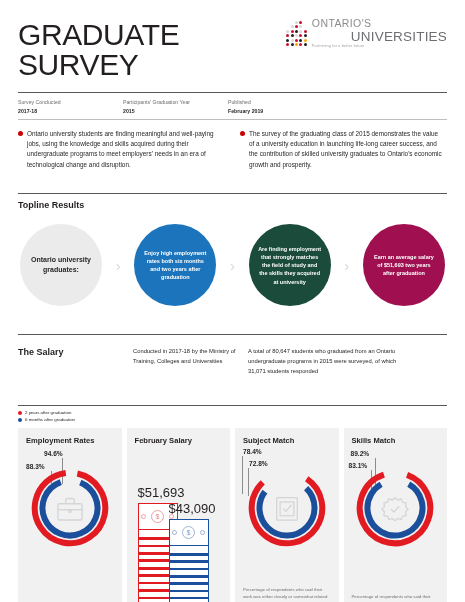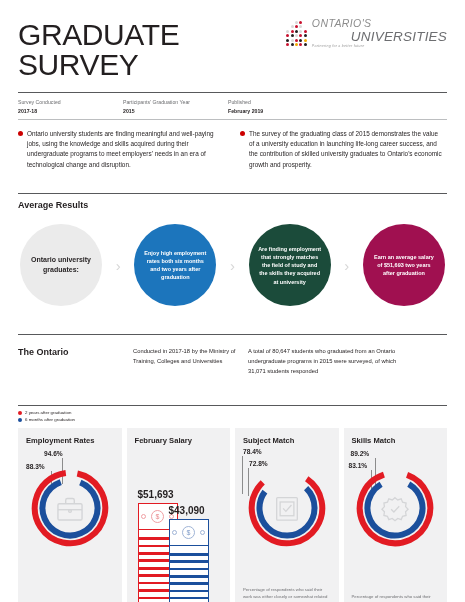--- a/index.html
+++ b/index.html
@@ -11,21 +11,21 @@
     overflow: hidden;
   }
   .page { position: relative; width: 465px; height: 528px; padding: 0 18px; }
 
   
   .header { display: flex; align-items: flex-start; justify-content: space-between; padding-top: 14px; }
   .title { font-size: 30px; font-weight: 400; letter-spacing: -0.4px; color: #231f20; line-height: 1; padding-top: 6px; }
   .logo { display: flex; align-items: flex-start; gap: 5px; padding-top: 4px; }
   .dotgrid { display: grid; grid-template-columns: repeat(5, 3px); grid-auto-rows: 3px; gap: 1.4px; padding-top: 3px; }
   .dotgrid i { display: block; width: 3px; height: 3px; border-radius: 50%; background: #d9d9d9; }
-  .logotext { line-height: 1; font-style: italic; }
+  .logotext { line-height: 1; }
   .logo-l1 { font-size: 10.5px; letter-spacing: 0.4px; color: #8c8c8c; }
   .logo-l2 { font-size: 13.5px; letter-spacing: 0.2px; color: #6d6e71; font-weight: 400; margin-top: 1px; margin-left: 39px; }
   .logo-l3 { font-size: 3.6px; letter-spacing: 0.25px; color: #9a9a9a; margin-top: 2px; }
 
   .rule { height: 1px; background: #58595b; margin-top: 12px; }
   .rule-thin { height: 1px; background: #bcbec0; }
 
   
   .meta { display: flex; padding: 5px 0 4px; }
   .meta-col { font-size: 5.2px; line-height: 1.55; }
@@ -79,21 +79,21 @@
   .val-blue { position: absolute; font-size: 6.6px; font-weight: bold; color: #231f20; }
   .leader { position: absolute; width: 1px; background: #8c8c8c; }
 
   .caption { position: absolute; left: 8px; right: 8px; bottom: 14px; font-size: 4.3px; line-height: 1.6; color: #6d6e71; }
 
   
   .bills { position: relative; height: 150px; margin-top: 12px; }
   .bill-stack { position: absolute; bottom: 0; width: 40px; }
   .bill-red { left: 3px; }
   .bill-blue { left: 34px; }
-  .bill-lbl { font-size: 10px; font-weight: bold; color: #231f20; margin-bottom: 3px; }
+  .bill-lbl { font-size: 13px; font-weight: normal; color: #231f20; margin-bottom: 3px; }
   .bill-box { border: 1.2px solid; height: 104px; position: relative; background: #fff; }
   .bill-box.r { border-color: #e21b23; }
   .bill-box.b { border-color: #1b4f9c; }
   .bill-top { height: 26px; border-bottom: 1.2px solid; display: flex; align-items: center; justify-content: center; gap: 5px; }
   .bill-box.r .bill-top { border-color: #e21b23; }
   .bill-box.b .bill-top { border-color: #1b4f9c; }
   .coin { width: 5px; height: 5px; border-radius: 50%; border: 1px solid; }
   .bill-box.r .coin { border-color: #f0a0a4; }
   .bill-box.b .coin { border-color: #9fb4d6; }
   .coin-big { width: 13px; height: 13px; border-radius: 50%; border: 1px solid; display: flex; align-items: center; justify-content: center; font-size: 7px; }
@@ -177,21 +177,21 @@
       <span class="intro-txt">Ontario university students are finding meaningful and well-paying jobs, using the knowledge and skills acquired during their undergraduate programs to meet employers' needs in an era of technological change and disruption.</span>
     </div>
     <div class="intro-col">
       <span class="bullet"></span>
       <span class="intro-txt">The survey of the graduating class of 2015 demonstrates the value of a university education in launching life-long career success, and the contribution of skilled university graduates to Ontario's economic growth and prosperity.</span>
     </div>
   </div>
 
   <div class="rule"></div>
 
-  <div class="sec-head">Average Results</div>
+  <div class="sec-head">Topline Results</div>
 
   <div class="circles">
     <div class="circ c1">
       <span class="ctxt">Ontario university graduates:</span>
     </div>
     <span class="chev">›</span>
     <div class="circ c2">
       <span class="ctxt-w">Enjoy high employment rates both six months and two years after graduation</span>
     </div>
     <span class="chev">›</span>
@@ -200,21 +200,21 @@
     </div>
     <span class="chev">›</span>
     <div class="circ c4">
       <span class="ctxt-w">Earn an average salary of $51,693 two years after graduation</span>
     </div>
   </div>
 
   <div class="rule"></div>
 
   <div class="survey">
-    <div class="survey-h">The Ontario</div>
+    <div class="survey-h">The Salary</div>
     <div class="survey-c">Conducted in 2017-18 by the Ministry of Training, Colleges and Universities</div>
     <div class="survey-c2">A total of 80,647 students who graduated from an Ontario undergraduate programs in 2015 were surveyed, of which 31,071 students responded</div>
   </div>
 
   <div class="rule"></div>
 
   <div class="legend">
     <div class="leg-row">
       <span class="leg-dot leg-red"></span>
       <span class="leg-txt">2 years after graduation</span>

